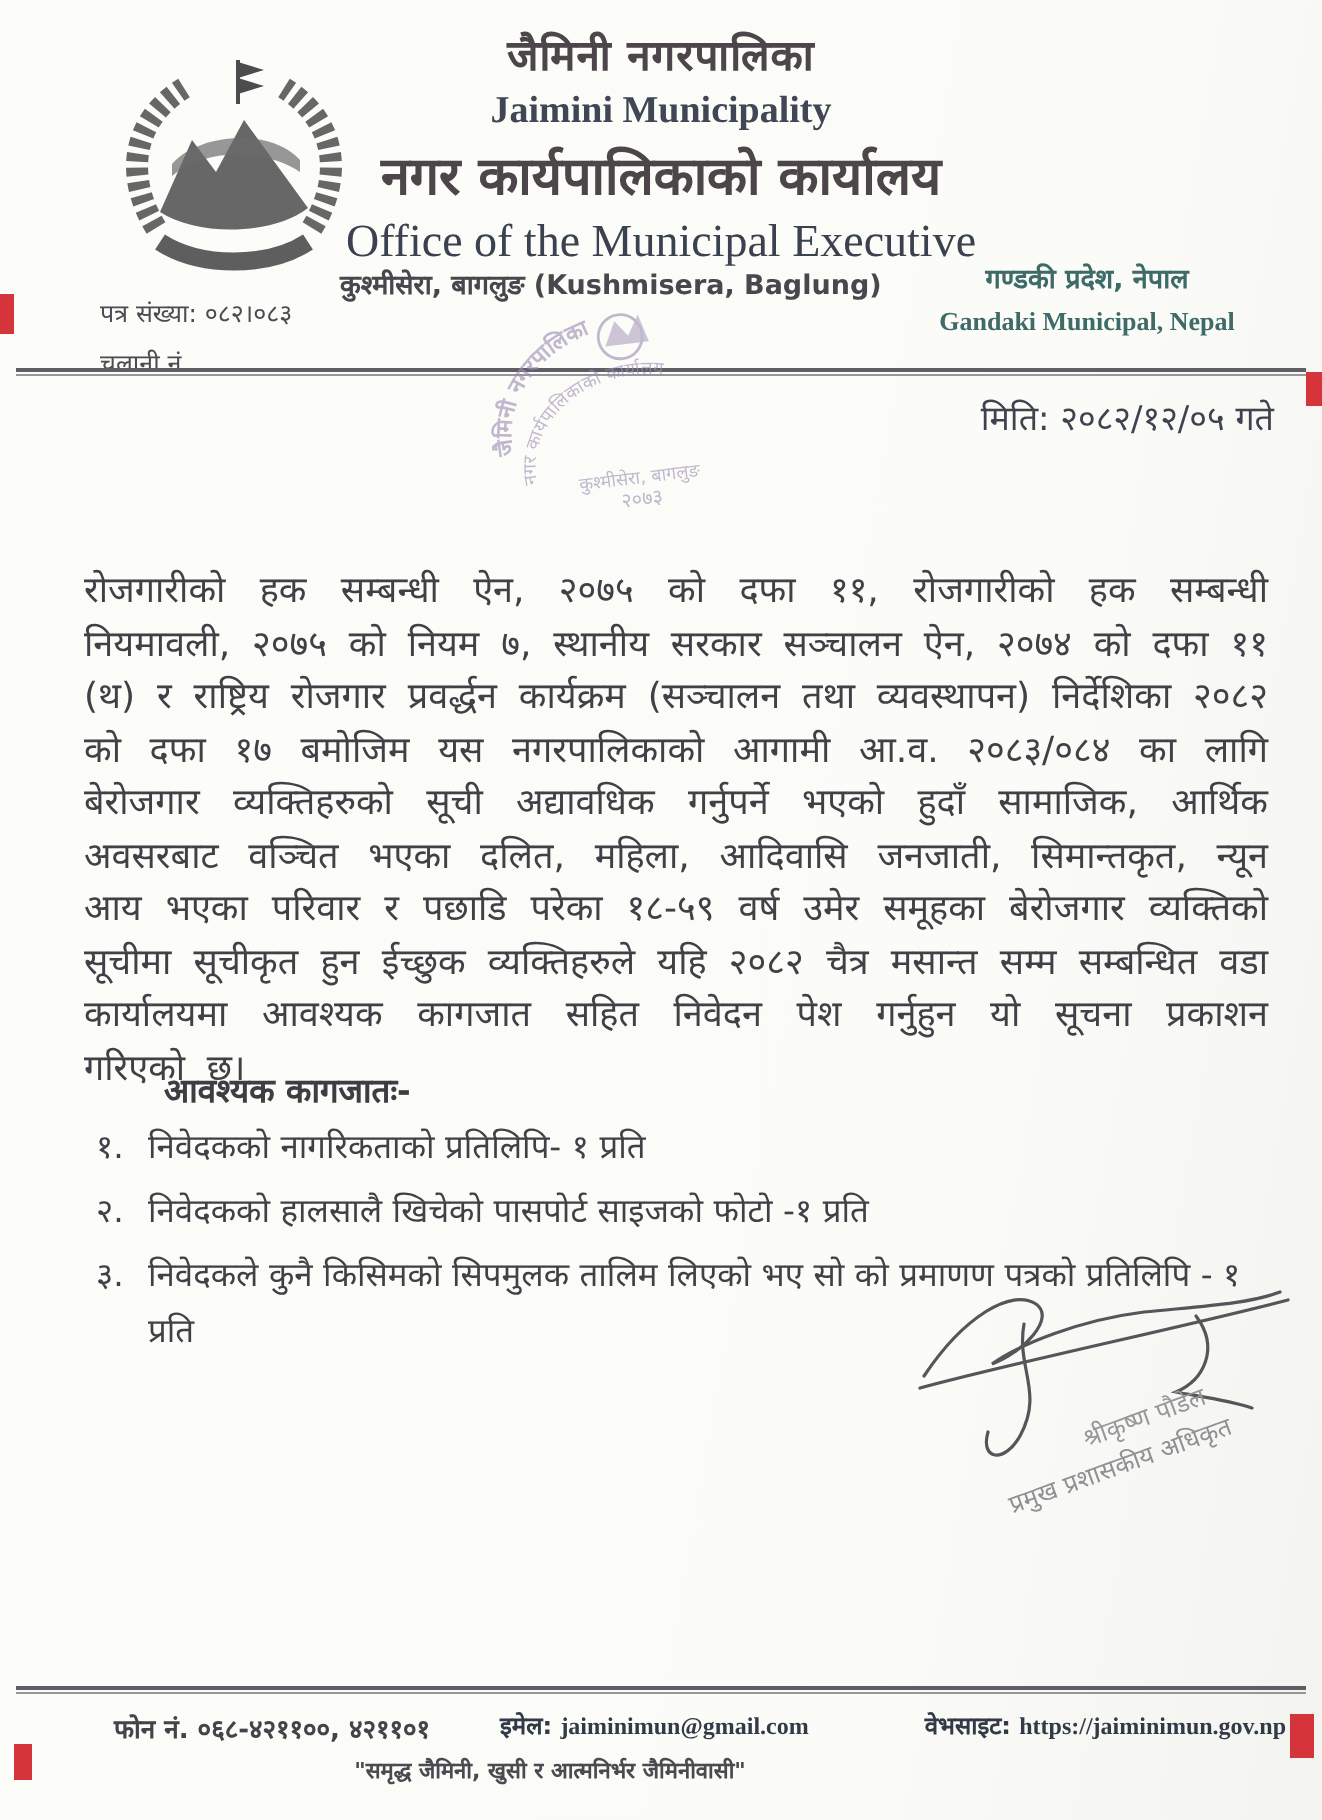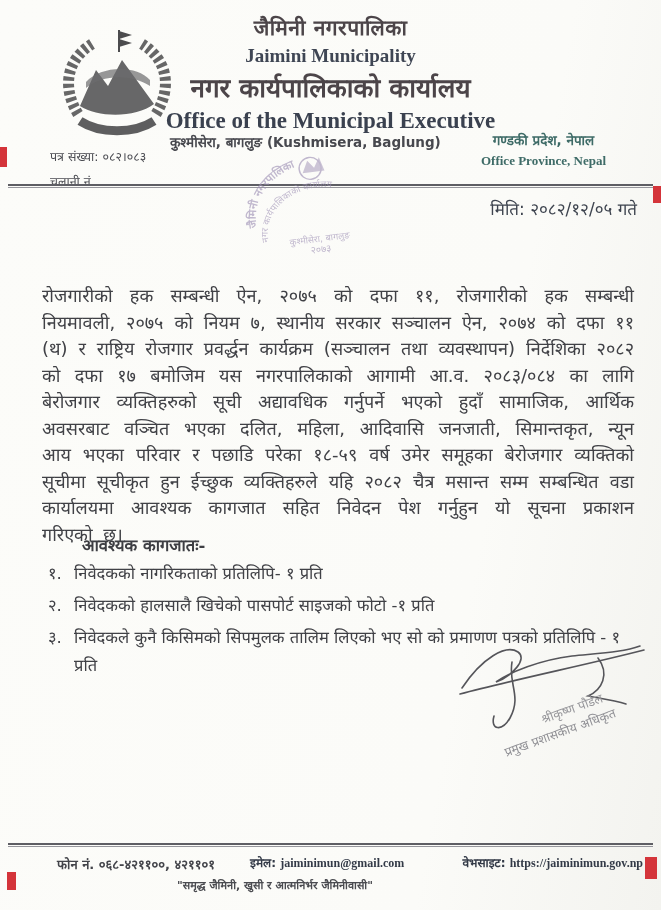--- a/index.html
+++ b/index.html
@@ -7,21 +7,21 @@
   .page {
     position:relative; width:661px; height:910px; margin:0 auto;
     background:linear-gradient(100deg,#fcfcf9 0%, #fbfbf8 70%, #f3f3ef 100%);
     font-family:"DejaVu Sans", sans-serif; color:#404146; overflow:hidden;
   }
   
   .hdr { position:absolute; top:13px; left:0; right:0; text-align:center; }
   .t-np   { font-size:21px; font-weight:bold; color:#4c4549; letter-spacing:.5px; }
   .t-en   { font-size:19px; font-weight:bold; font-family:"Liberation Serif", serif; color:#3f4654; margin-top:4px; }
   .off-np { font-size:26px; font-weight:bold; color:#4c4549; margin-top:2px; }
-  .off-en { font-size:23px; font-weight:bold; font-family:"Liberation Serif", serif; color:#3a414f; margin-top:3px; }
+  .off-en { font-size:23px; font-weight:normal; font-family:"Liberation Serif", serif; color:#3a414f; margin-top:3px; }
   .addr { position:absolute; top:133px; left:170px; width:310px; text-align:left;
           font-size:13.5px; font-weight:bold; color:#47484e; }
   .prov { position:absolute; top:130px; right:20px; width:195px; text-align:center; line-height:1.55; }
   .prov-np { font-size:13.5px; font-weight:bold; color:#3e6b67; }
   .prov-en { font-size:13px; font-weight:bold; font-family:"Liberation Serif", serif; color:#3e6b67; }
   .refs { position:absolute; top:144px; left:50px; font-size:12.5px; color:#4b4c52; line-height:2; }
   .rule { position:absolute; left:8px; right:8px; height:4px;
           border-top:2px solid #5e5e64; border-bottom:1px solid #96969c; }
   .rule.top { top:184px; }
   .rule.bottom { top:843px; }
@@ -82,21 +82,21 @@
     <div class="t-np">जैमिनी नगरपालिका</div>
     <div class="t-en">Jaimini Municipality</div>
     <div class="off-np">नगर कार्यपालिकाको कार्यालय</div>
     <div class="off-en">Office of the Municipal Executive</div>
   </div>
 
   <div class="addr">कुश्मीसेरा, बागलुङ (Kushmisera, Baglung)</div>
 
   <div class="prov">
     <div class="prov-np">गण्डकी प्रदेश, नेपाल</div>
-    <div class="prov-en">Office Province, Nepal</div>
+    <div class="prov-en">Gandaki Municipal, Nepal</div>
   </div>
 
   <div class="refs">
     <div>पत्र संख्या: ०८२।०८३</div>
     <div>चलानी नं.</div>
   </div>
 
   <div class="rule top"></div>
 
   <svg class="stamp" viewBox="0 0 150 108">

